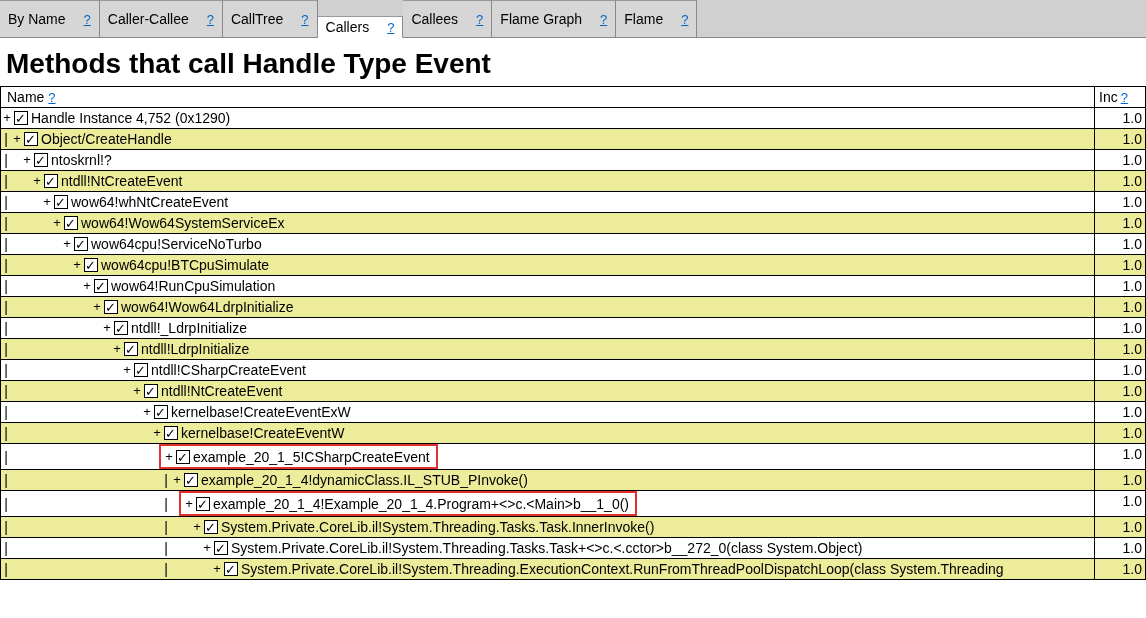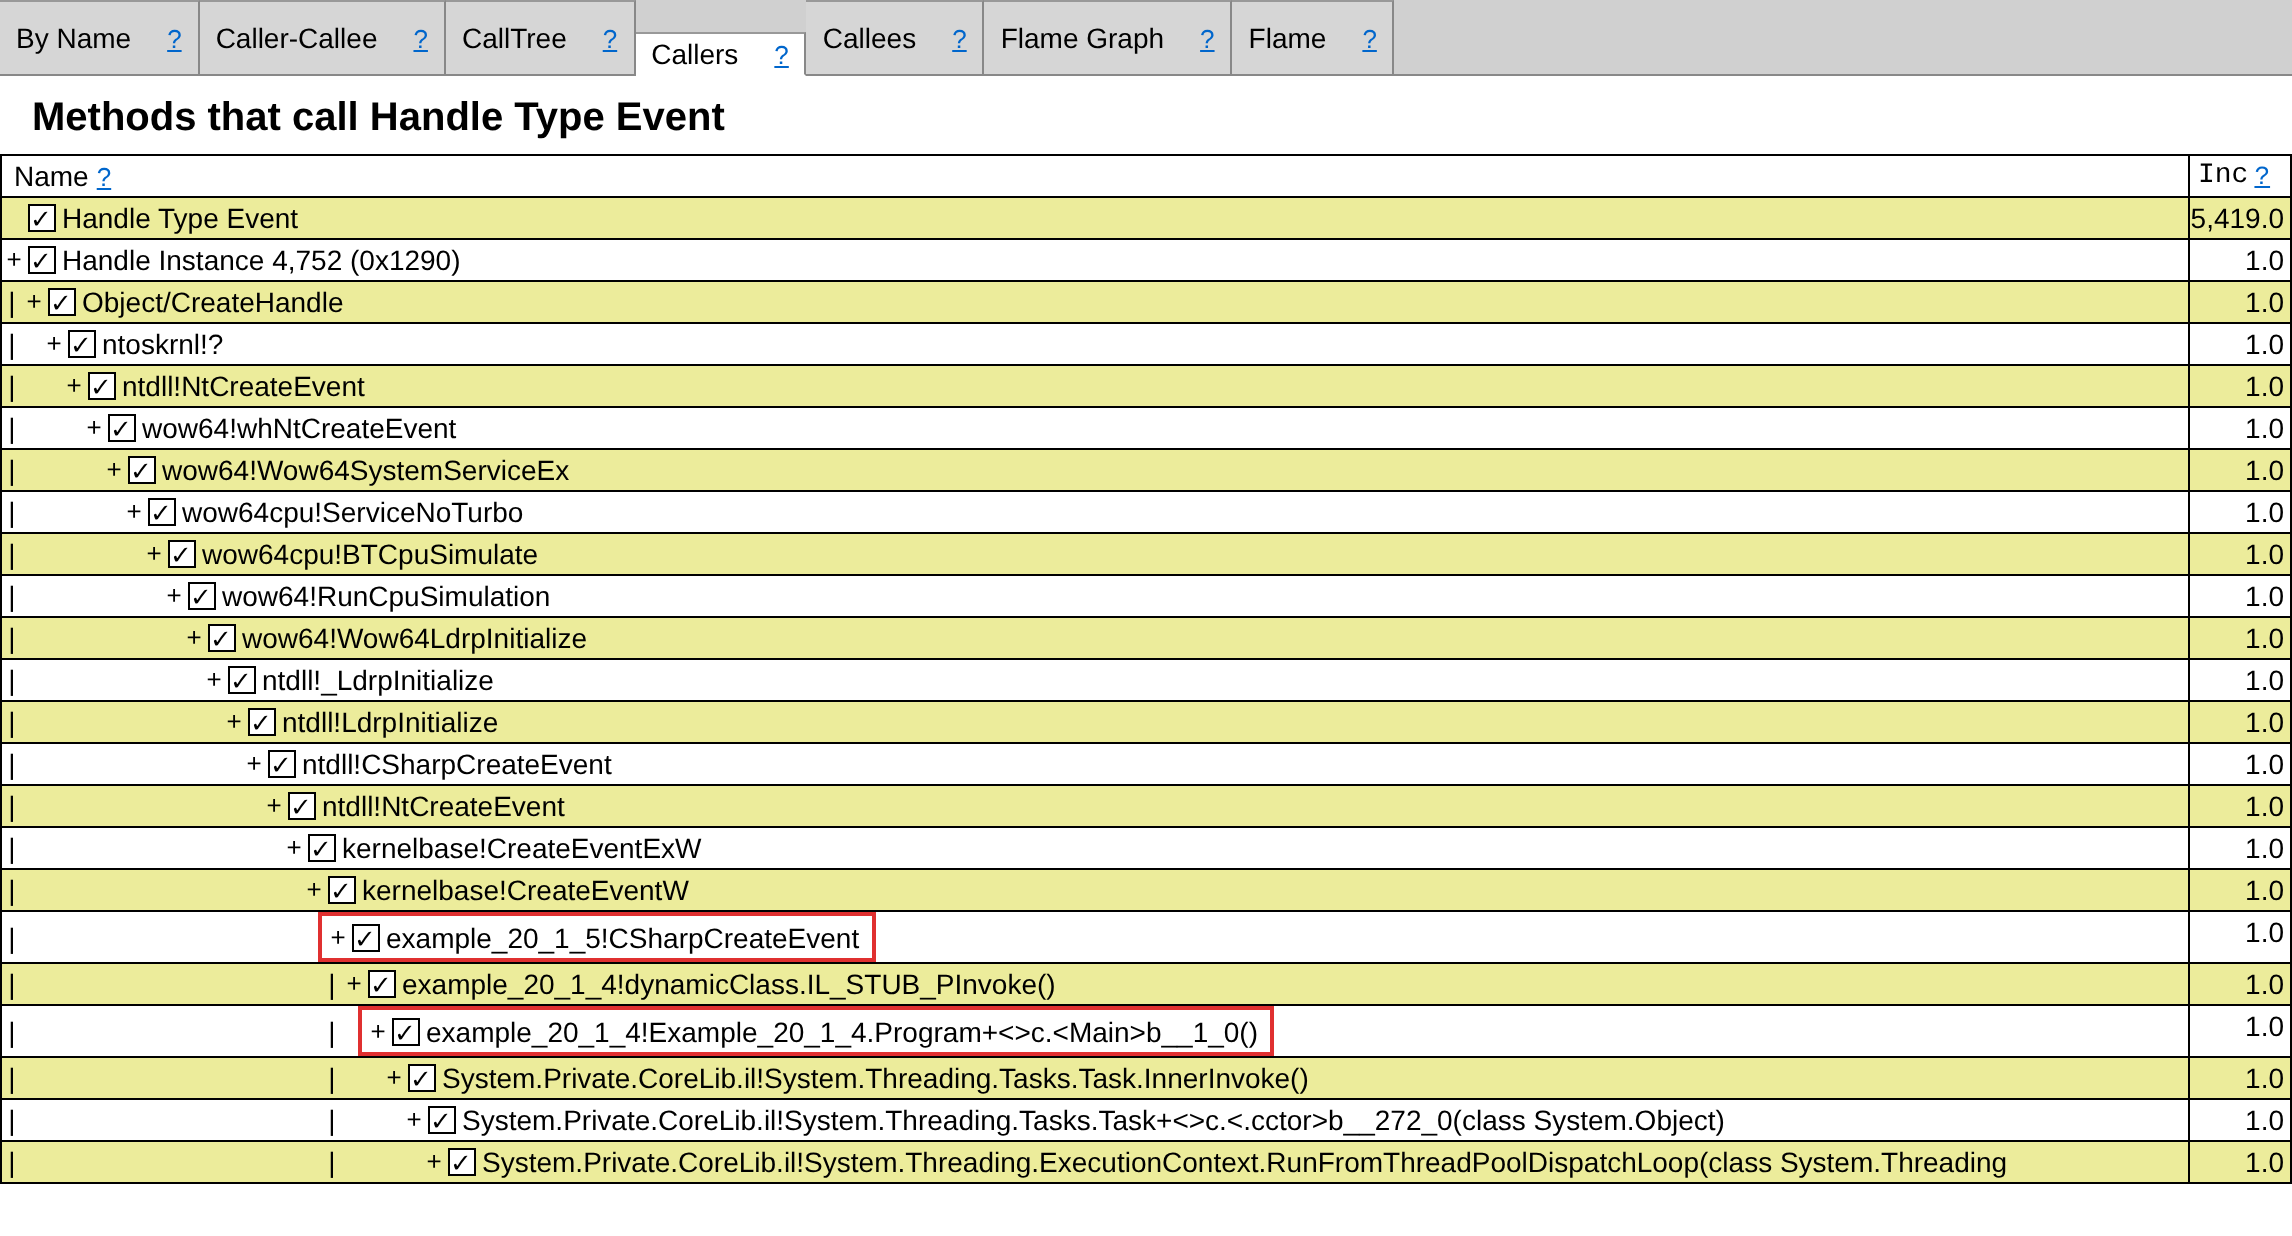--- a/index.html
+++ b/index.html
@@ -35,23 +35,23 @@
     margin-top: 16px;
   }
   .help {
     color: #0066cc;
     text-decoration: underline;
     font-size: 13px;
     cursor: pointer;
   }
   
   .heading {
-    font-size: 20px;
+    font-size: 28px;
     font-weight: bold;
-    padding: 10px 6px 6px 16px;
+    padding: 10px 6px 6px 6px;
   }
   
   .table-header {
     display: flex;
     border: 1px solid #000;
     font-size: 14px;
   }
   .col-name-h {
     flex: 1;
     padding: 2px 6px;
@@ -59,21 +59,20 @@
     display: flex;
     align-items: center;
     gap: 4px;
   }
   .col-inc-h {
     width: 50px;
     padding: 2px 4px;
     display: flex;
     align-items: center;
     gap: 3px;
-    font-family: Liberation Mono, monospace;
   }
   
   .rows {
     border-left: 1px solid #000;
     border-right: 1px solid #000;
   }
   .row {
     display: flex;
     border-bottom: 1px solid #000;
     line-height: 20px;
@@ -178,30 +177,20 @@
     <span>Name</span>
     <span class="help">?</span>
   </div>
   <div class="col-inc-h">
     <span>Inc</span>
     <span class="help">?</span>
   </div>
 </div>
 
 <div class="rows" id="rows-container">
-    <div class="row y">
-      <div class="col-name">
-        <span style="display: inline-flex; align-items: center;">
-          <span class="expander"></span>
-          <span class="chk"></span>
-          <span class="label">Handle Type Event</span>
-        </span>
-      </div>
-      <div class="col-inc">5,419.0</div>
-    </div>
     <div class="row w">
       <div class="col-name">
         <span style="display: inline-flex; align-items: center;">
           <span class="expander">+</span>
           <span class="chk"></span>
           <span class="label">Handle Instance 4,752 (0x1290)</span>
         </span>
       </div>
       <div class="col-inc">1.0</div>
     </div>

